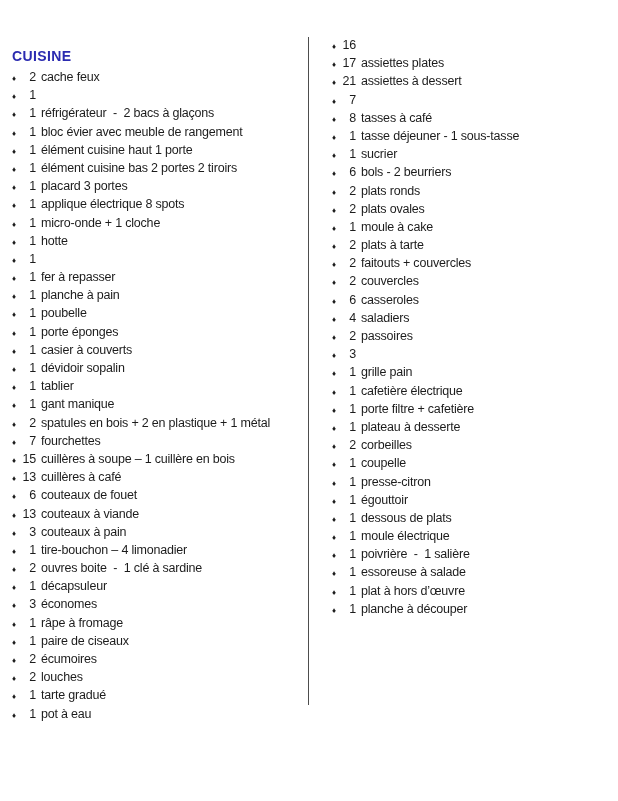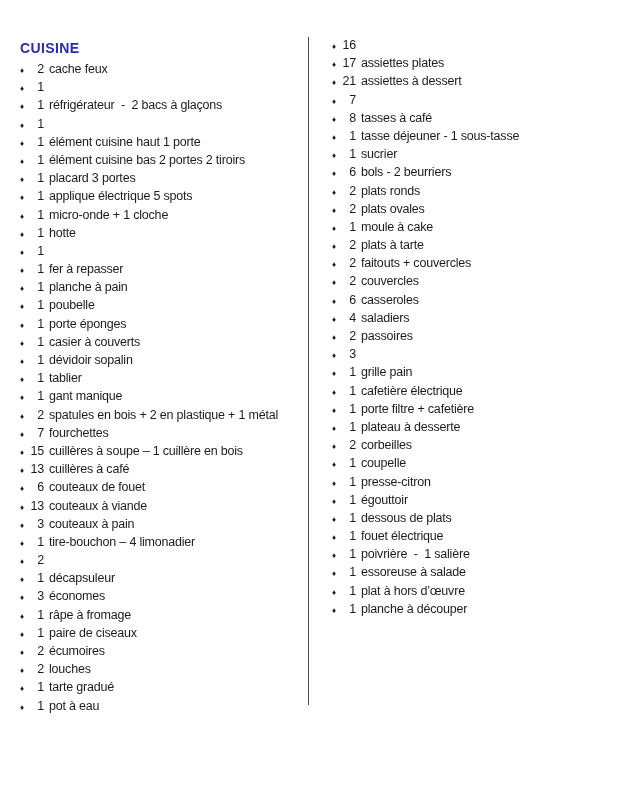--- a/index.html
+++ b/index.html
@@ -9,21 +9,21 @@
     height: 801px;
     background: var(--bg-color, #ffffff);
     font-family: "Liberation Sans", sans-serif;
     color: var(--text-color, #1c1c1c);
     overflow: hidden;
   }
   .column {
     position: absolute;
     top: 38px;
   }
-  .column-left  { left: 20px;  width: 292px; }
+  .column-left  { left: 12px;  width: 292px; margin-top: 8px; }
   .column-right { left: 332px; width: 282px; }
   .doc-title {
     height: 24px;
     line-height: 20px;
     font-size: 14px;
     font-weight: bold;
     letter-spacing: 0.4px;
     color: var(--title-color, #2b2bb0);
   }
   .row {
@@ -75,40 +75,41 @@
           <span class="qty">1</span>
         </div>
         <div class="row">
           <span class="bullet">♦</span>
           <span class="qty">1</span>
           <span class="label">réfrigérateur  -  2 bacs à glaçons</span>
         </div>
         <div class="row">
           <span class="bullet">♦</span>
           <span class="qty">1</span>
+          <span class="label">bloc évier avec meuble de rangement</span>
         </div>
         <div class="row">
           <span class="bullet">♦</span>
           <span class="qty">1</span>
           <span class="label">élément cuisine haut 1 porte</span>
         </div>
         <div class="row">
           <span class="bullet">♦</span>
           <span class="qty">1</span>
           <span class="label">élément cuisine bas 2 portes 2 tiroirs</span>
         </div>
         <div class="row">
           <span class="bullet">♦</span>
           <span class="qty">1</span>
           <span class="label">placard 3 portes</span>
         </div>
         <div class="row">
           <span class="bullet">♦</span>
           <span class="qty">1</span>
-          <span class="label">applique électrique 5 spots</span>
+          <span class="label">applique électrique 8 spots</span>
         </div>
         <div class="row">
           <span class="bullet">♦</span>
           <span class="qty">1</span>
           <span class="label">micro-onde + 1 cloche</span>
         </div>
         <div class="row">
           <span class="bullet">♦</span>
           <span class="qty">1</span>
           <span class="label">hotte</span>
@@ -193,20 +194,21 @@
           <span class="label">couteaux à pain</span>
         </div>
         <div class="row">
           <span class="bullet">♦</span>
           <span class="qty">1</span>
           <span class="label">tire-bouchon – 4 limonadier</span>
         </div>
         <div class="row">
           <span class="bullet">♦</span>
           <span class="qty">2</span>
+          <span class="label">ouvres boite  -  1 clé à sardine</span>
         </div>
         <div class="row">
           <span class="bullet">♦</span>
           <span class="qty">1</span>
           <span class="label">décapsuleur</span>
         </div>
         <div class="row">
           <span class="bullet">♦</span>
           <span class="qty">3</span>
           <span class="label">économes</span>
@@ -376,21 +378,21 @@
           <span class="label">égouttoir</span>
         </div>
         <div class="row">
           <span class="bullet">♦</span>
           <span class="qty">1</span>
           <span class="label">dessous de plats</span>
         </div>
         <div class="row">
           <span class="bullet">♦</span>
           <span class="qty">1</span>
-          <span class="label">fouet électrique</span>
+          <span class="label">moule électrique</span>
         </div>
         <div class="row">
           <span class="bullet">♦</span>
           <span class="qty">1</span>
           <span class="label">poivrière  -  1 salière</span>
         </div>
         <div class="row">
           <span class="bullet">♦</span>
           <span class="qty">1</span>
           <span class="label">essoreuse à salade</span>

